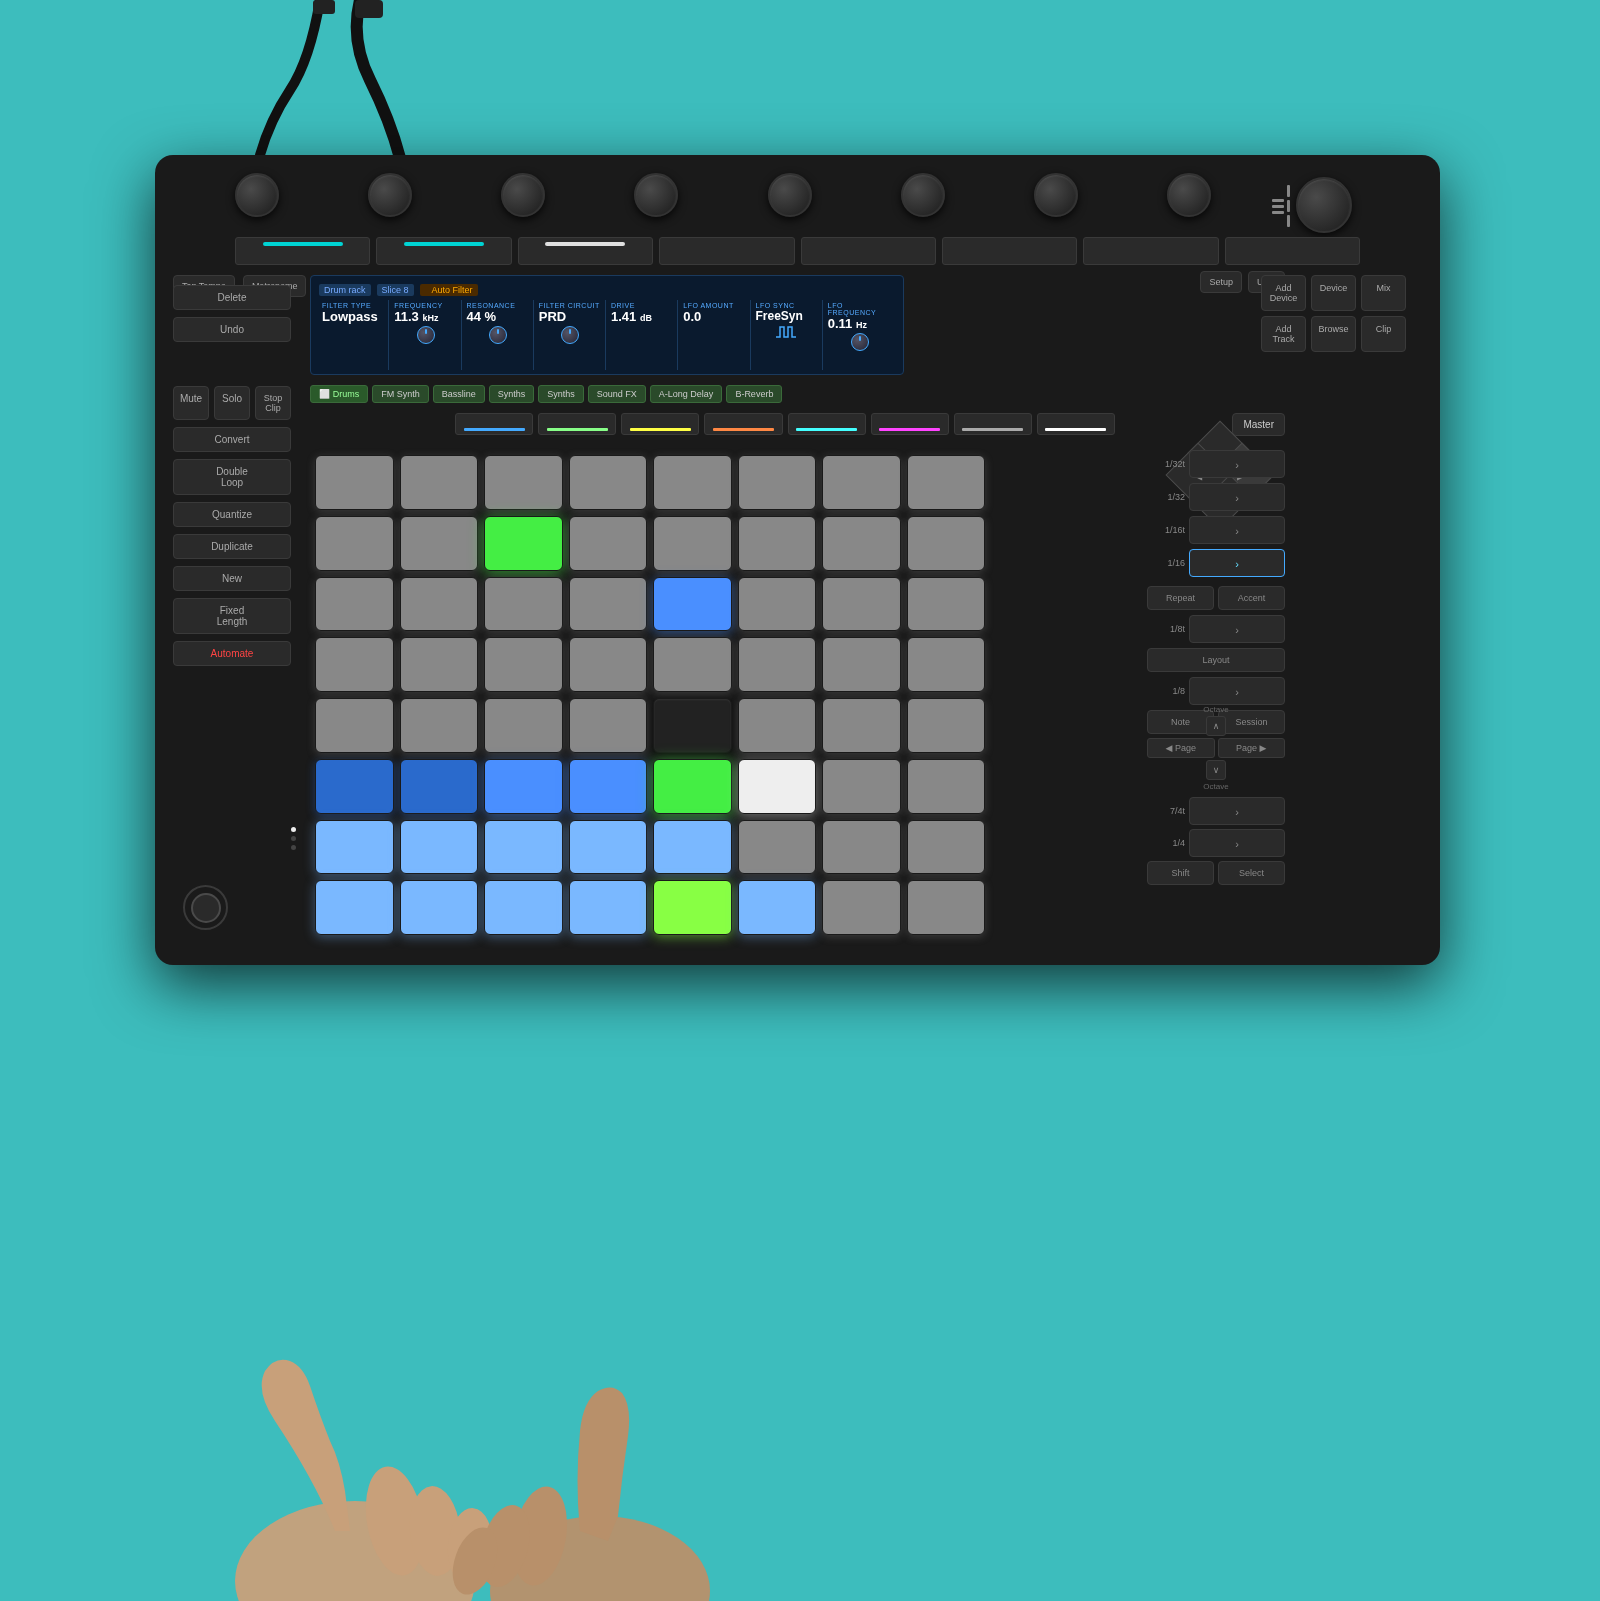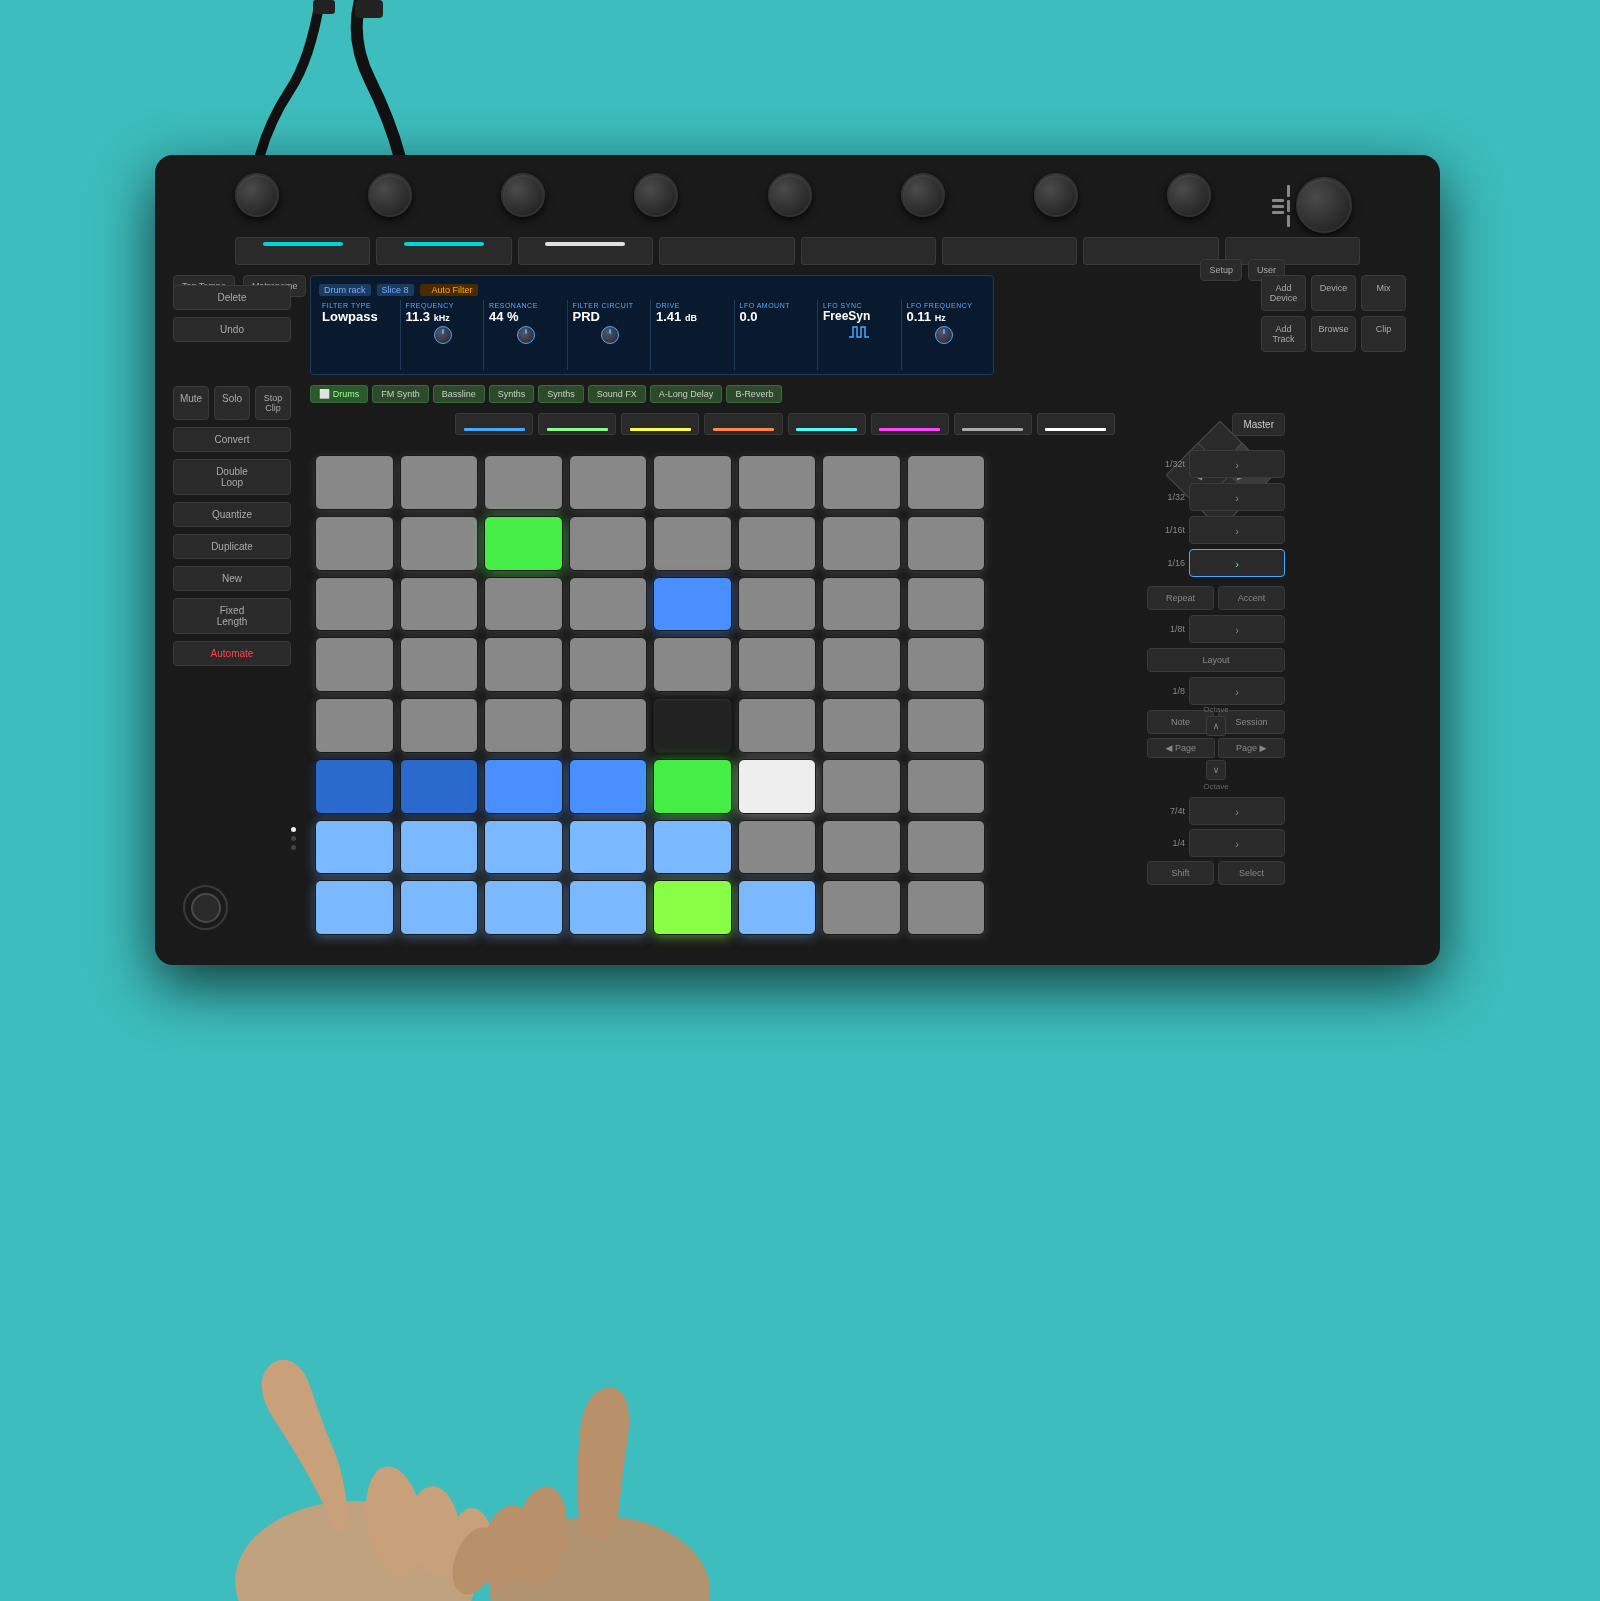--- a/index.html
+++ b/index.html
@@ -106,21 +106,21 @@
 
     .side-btn-red {
       color: #ff4444;
     }
 
     
     .display-screen {
       position: absolute;
       top: 120px;
       left: 155px;
-      width: 684px;
+      width: 594px;
       height: 100px;
       background: #0a1a2e;
       border-radius: 4px;
       border: 1px solid #1a3a5e;
       padding: 8px;
       overflow: hidden;
     }
 
     .display-top-bar {
       display: flex;
@@ -304,21 +304,21 @@
       border: 1px solid #3a3a3a;
       border-radius: 4px;
       color: #aaa;
       font-size: 9px;
       padding: 5px 8px;
     }
 
     
     .setup-user {
       position: absolute;
-      top: 104px;
+      top: 116px;
       right: 155px;
       display: flex;
       gap: 6px;
     }
 
     
     .circle-btn {
       position: absolute;
       bottom: 60px;
       left: 18px;

